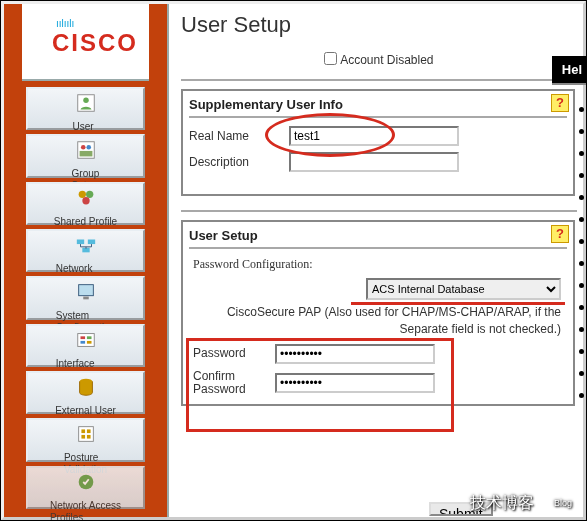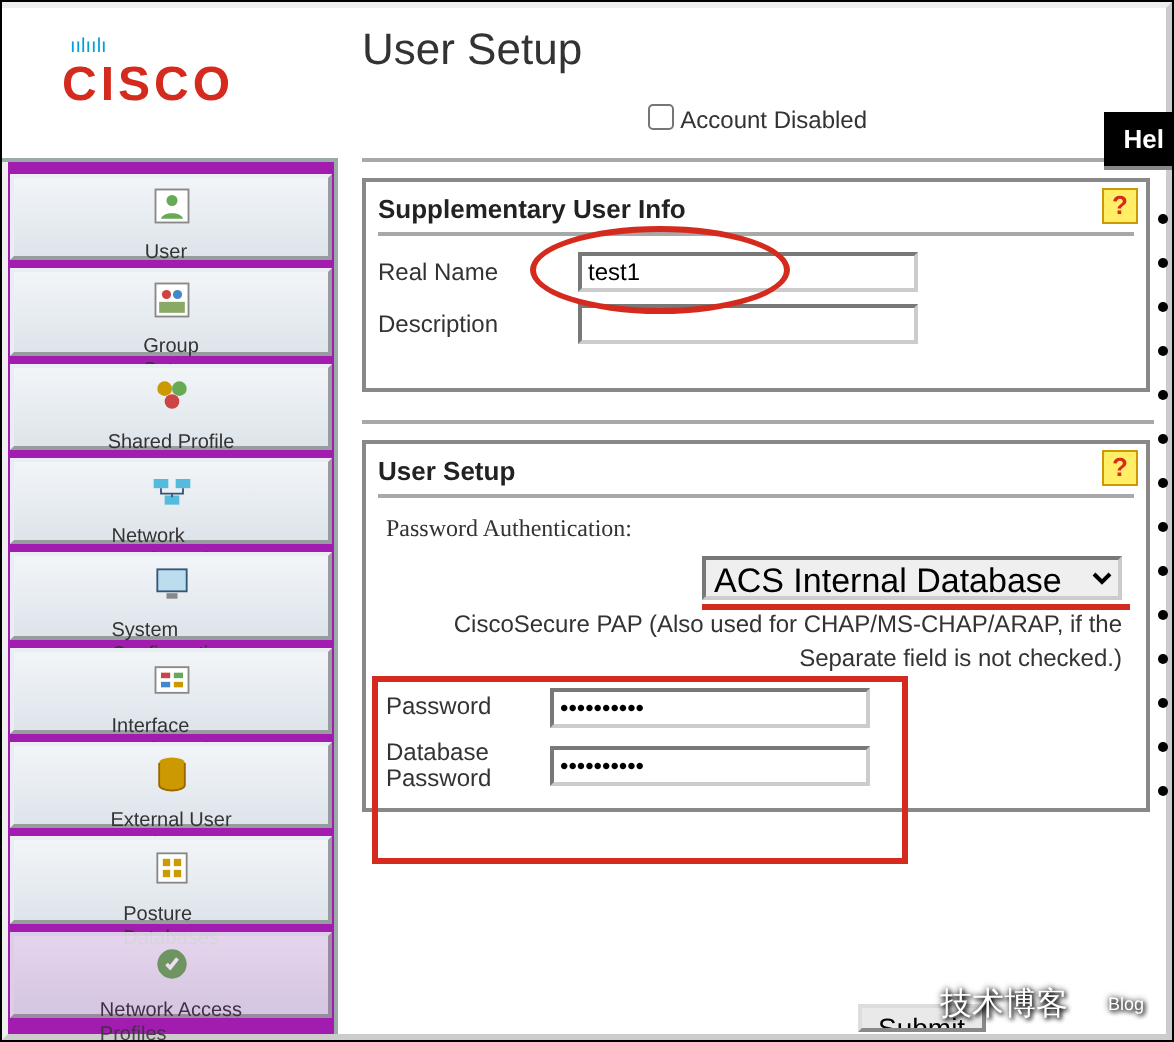--- a/index.html
+++ b/index.html
@@ -15,25 +15,25 @@
   }
   .outer {
     display: flex;
     height: 100%;
     border: 3px solid #ccc;
     border-top-color: #eee;
     border-left-color: #eee;
   }
   .left-col {
     width: 165px;
-    background: #a21caf;
+    background: #c2410c;
     border-right: 2px solid #9aa;
     display: flex;
     flex-direction: column;
-    padding: 4px 1px;
+    padding: 4px 22px;
   }
   .logo-wrap {
     background: #fff;
     padding: 14px 6px 22px;
     text-align: left;
     border-bottom: 2px solid #9aa;
     margin: -4px -4px 6px -4px;
   }
   .logo-bars { letter-spacing: 0; font-size: 10px; color: #049FD9; margin-left: 28px; }
   .logo-txt {
@@ -133,23 +133,23 @@
   .form-row label { width: 100px; }
   .form-row input[type=text], .form-row input[type=password] {
     border: 2px inset #ccc;
     font-size: 12px;
     padding: 1px 3px;
     height: 20px;
     font-family: Verdana, sans-serif;
   }
   .select-row { text-align: right; padding-right: 6px; }
   select.auth {
-    width: 210px;
+    width: 195px;
     border: 2px inset #ccc;
-    font-size: 17px;
+    font-size: 11px;
     font-family: Verdana, sans-serif;
     height: 22px;
     background: #efefef;
   }
   .pap-note {
     font-size: 12px;
     font-family: Verdana, sans-serif;
     color: #333;
     text-align: right;
     padding: 4px 6px 6px 22px;
@@ -314,21 +314,21 @@
       <span class="nav-icon">
           <svg viewBox="0 0 24 24">
             <rect x="4" y="4" width="16" height="16" fill="#fff" stroke="#888"></rect>
             <rect x="7" y="7" width="4" height="4" fill="#c90"></rect>
             <rect x="13" y="7" width="4" height="4" fill="#c90"></rect>
             <rect x="7" y="13" width="4" height="4" fill="#c90"></rect>
             <rect x="13" y="13" width="4" height="4" fill="#c90"></rect>
           </svg>
         </span>
       <span style="white-space:pre-line">Posture
-Databases</span>
+Validation</span>
     </div>
     <div class="nav-btn" style="opacity:.85">
       <span class="nav-icon">
           <svg viewBox="0 0 24 24">
             <circle cx="12" cy="12" r="8" fill="#6a5"></circle>
             <path d="M9 12l2 2 4-5" stroke="#fff" fill="none" stroke-width="2"></path>
           </svg>
         </span>
       <span style="white-space:pre-line">Network Access
 Profiles</span>
@@ -359,38 +359,38 @@
       </div>
     </div>
 
     <hr class="hr-strong">
 
     <div class="panel" style="padding-bottom:2px;">
       <div class="help-q">?</div>
       <div class="panel-title">User Setup</div>
       <hr class="panel-underline">
 
-      <div style="font-size:12px; font-family:Verdana; color:#333; padding:0 0 6px 4px;">Password Authentication:</div>
+      <div style="font-size:12px; font-family:Verdana; color:#333; padding:0 0 6px 4px;">Password Configuration:</div>
       <div class="select-row" style="position:relative;">
         <select class="auth">
           <option>ACS Internal Database</option>
         </select>
         <span class="red-underline" style="right:2px; top:24px; width:214px;"></span>
       </div>
 
       <div class="pap-note">CiscoSecure PAP (Also used for CHAP/MS-CHAP/ARAP, if the Separate field is not checked.)</div>
 
       <div style="position:relative; padding-left:4px;">
         <span class="red-box" style="left:-3px; top:-6px; width:268px; height:94px;"></span>
         <div class="form-row">
           <label class="pw-lbl">Password</label>
           <input type="password" style="width: 160px;" value="••••••••••">
         </div>
         <div class="form-row">
-          <label class="pw-lbl" style="white-space:pre-line">Database Password</label>
+          <label class="pw-lbl" style="white-space:pre-line">Confirm Password</label>
           <input type="password" style="width: 160px;" value="••••••••••">
         </div>
       </div>
     </div>
 
     <div class="submit-stub">Submit</div>
   </div>
 
 </div>
 

